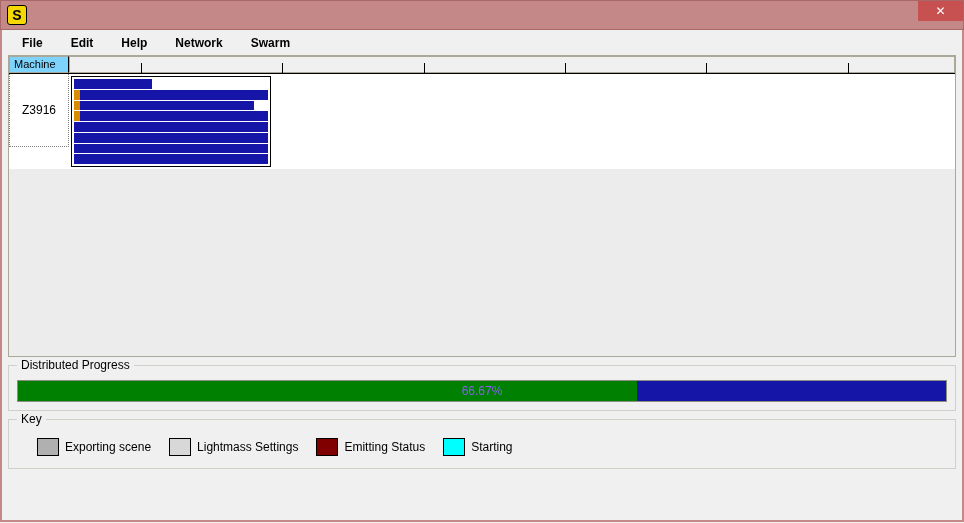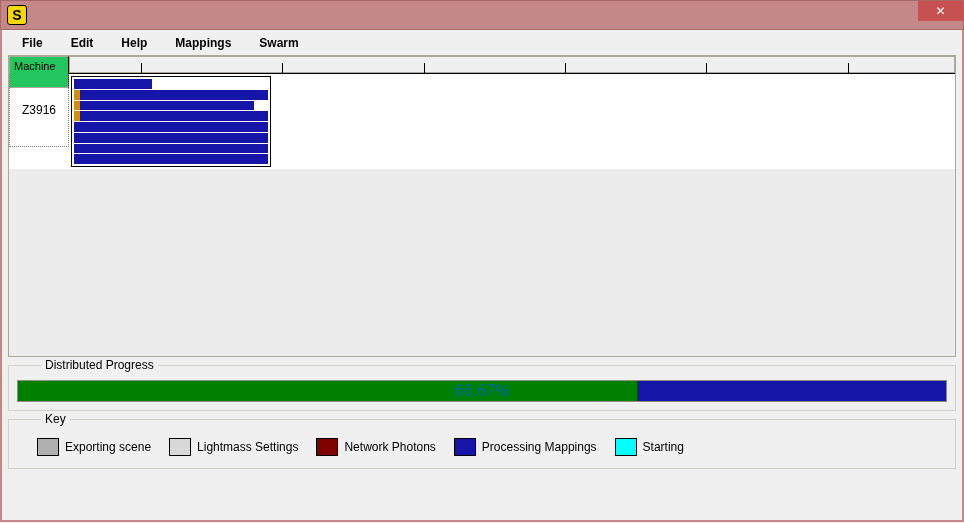--- a/index.html
+++ b/index.html
@@ -104,25 +104,25 @@
       background: #f0f0f0;
       position: relative;
     }
     .grid-header {
       display: flex;
       height: 18px;
       border-bottom: 1px solid #000;
     }
     .grid-header-cell {
       border: 1px solid #aca899;
-      background: #22c55e;
+      background: #7dd3fc;
       font-size: 11px;
-      padding: 15px 4px;
-      display: flex;
-      align-items: flex-end;
+      padding: 1px 4px;
+      display: flex;
+      align-items: flex-start;
     }
     .machine-col { width: 60px; border-right: 1px solid #000; }
     .timeline-header {
       flex: 1;
       position: relative;
       border: 1px solid #aca899;
     }
     .tick {
       position: absolute;
       top: 6px;
@@ -180,21 +180,20 @@
       position: relative;
       padding: 14px 8px 8px 8px;
     }
     .groupbox-label {
       position: absolute;
       top: -8px;
       left: 8px;
       background: #f0f0f0;
       padding: 0 4px;
       font-size: 12px;
-      margin-left: 24px;
     }
     .progress-outer {
       height: 22px;
       border: 1px solid #8e8e80;
       background: #fff;
       position: relative;
       display: flex;
     }
     .progress-green {
       background: #008000;
@@ -202,22 +201,22 @@
     }
     .progress-blue {
       background: #1515a8;
       height: 100%;
     }
     .progress-text {
       position: absolute;
       left: 50%;
       top: 50%;
       transform: translate(-50%, -50%);
-      color: #0369a1;
-      font-size: 16px;
+      color: #8b5cf6;
+      font-size: 12px;
     }
     .key-items {
       display: flex;
       gap: 18px;
       align-items: center;
       padding: 4px 20px;
       overflow: hidden;
     }
     .key-item {
       display: flex;
@@ -239,21 +238,21 @@
   <div class="titlebar-icon">S</div>
   <div class="close-btn">
     <span>✕</span>
   </div>
 </div>
 
 <div class="menubar">
   <div class="menu-item">File</div>
   <div class="menu-item">Edit</div>
   <div class="menu-item">Help</div>
-  <div class="menu-item">Mappings</div>
+  <div class="menu-item">Network</div>
   <div class="menu-item">Swarm</div>
 </div>
 
 <div class="content-wrap">
 
   <div class="tab-content">
     <div class="grid-header">
       <div class="grid-header-cell machine-col">
         <span>Machine</span>
       </div>
@@ -320,25 +319,21 @@
         <div class="key-item">
           <div class="swatch" style="background: rgb(176, 176, 176);"></div>
           <span>Exporting scene</span>
         </div>
         <div class="key-item">
           <div class="swatch" style="background: rgb(216, 216, 216);"></div>
           <span>Lightmass Settings</span>
         </div>
         <div class="key-item">
           <div class="swatch" style="background: rgb(128, 0, 0);"></div>
-          <span>Network Photons</span>
-        </div>
-        <div class="key-item">
-          <div class="swatch" style="background: rgb(21, 21, 168);"></div>
-          <span>Processing Mappings</span>
+          <span>Emitting Status</span>
         </div>
         <div class="key-item">
           <div class="swatch" style="background: rgb(0, 255, 255);"></div>
           <span>Starting</span>
         </div>
       </div>
   </div>
 </div>
 
 </body></html>

